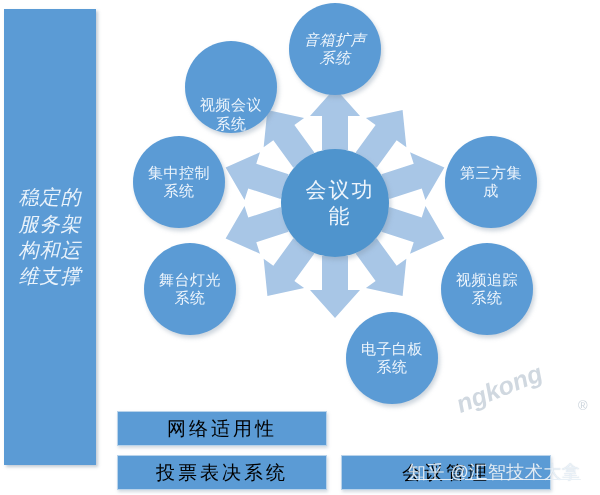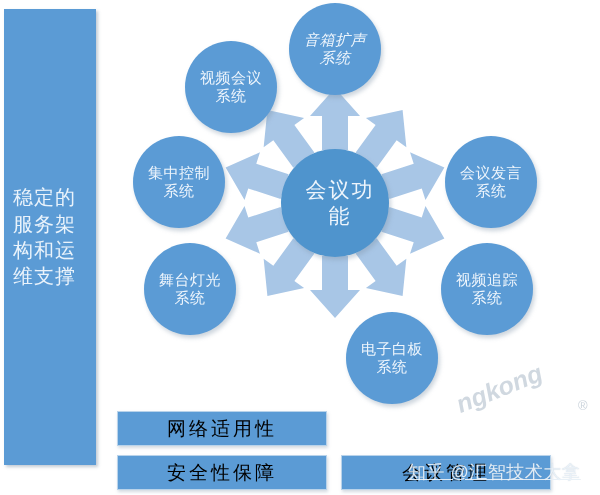--- a/index.html
+++ b/index.html
@@ -30,23 +30,25 @@
     box-shadow: 2px 2px 3px rgba(120,140,160,0.45);
     display: flex;
     align-items: center;
     justify-content: center;
   }
   .side-panel-text {
     color: #eaf3fb;
     font-size: 20px;
     line-height: 1.32;
     letter-spacing: 1px;
+    text-align: center;
     writing-mode: horizontal-tb;
     width: 74px;
     word-break: break-all;
+    font-style: italic;
   }
 
   
   .node {
     position: absolute;
     border-radius: 50%;
     background: #5b9bd5;
     display: flex;
     align-items: center;
     justify-content: center;
@@ -183,31 +185,31 @@
   </svg>
 
   <div class="node center-node" style="left:281px; top:149px; width:108px; height:108px;">
     <div class="node-label">会议功能</div>
   </div>
 
   <div class="node" style="left:289px; top:3px; width:92px; height:92px;font-style:italic;">
     <div class="node-label">音箱扩声系统</div>
   </div>
 
-  <div class="node" style="left:185px; top:41px; width:92px; height:92px;">
+  <div class="node" style="left:185px; top:41px; width:92px; height:92px;align-items:flex-end;">
     <div class="node-label">视频会议系统</div>
   </div>
 
 
   <div class="node" style="left:133px; top:136px; width:92px; height:92px;">
     <div class="node-label">集中控制系统</div>
   </div>
 
   <div class="node" style="left:445px; top:136px; width:92px; height:92px;">
-    <div class="node-label">会议发言系统</div>
+    <div class="node-label">第三方集成</div>
   </div>
 
   <div class="node" style="left:144px; top:243px; width:92px; height:92px;">
     <div class="node-label">舞台灯光系统</div>
   </div>
 
   <div class="node" style="left:441px; top:243px; width:92px; height:92px;">
     <div class="node-label">视频追踪系统</div>
   </div>
 
@@ -215,21 +217,21 @@
   <div class="node" style="left:346px; top:312px; width:92px; height:92px;">
     <div class="node-label">电子白板系统</div>
   </div>
 
   <div class="bar" style="left:117px; top:411px; width:208px; height:33px;">
     <div class="bar-text">网络适用性</div>
   </div>
 
 
   <div class="bar" style="left:117px; top:455px; width:208px; height:33px;">
-    <div class="bar-text">安全性保障</div>
+    <div class="bar-text">投票表决系统</div>
   </div>
 
   <div class="bar" style="left:341px; top:455px; width:208px; height:33px;text-align:center;">
     <div class="bar-text">会议管理</div>
   </div>
 
   <div class="wm wm-diag">ngkong</div>
   <div class="wm wm-reg">®</div>
   <div class="wm wm-zhihu">知乎 @汇智技术大拿</div>
 

